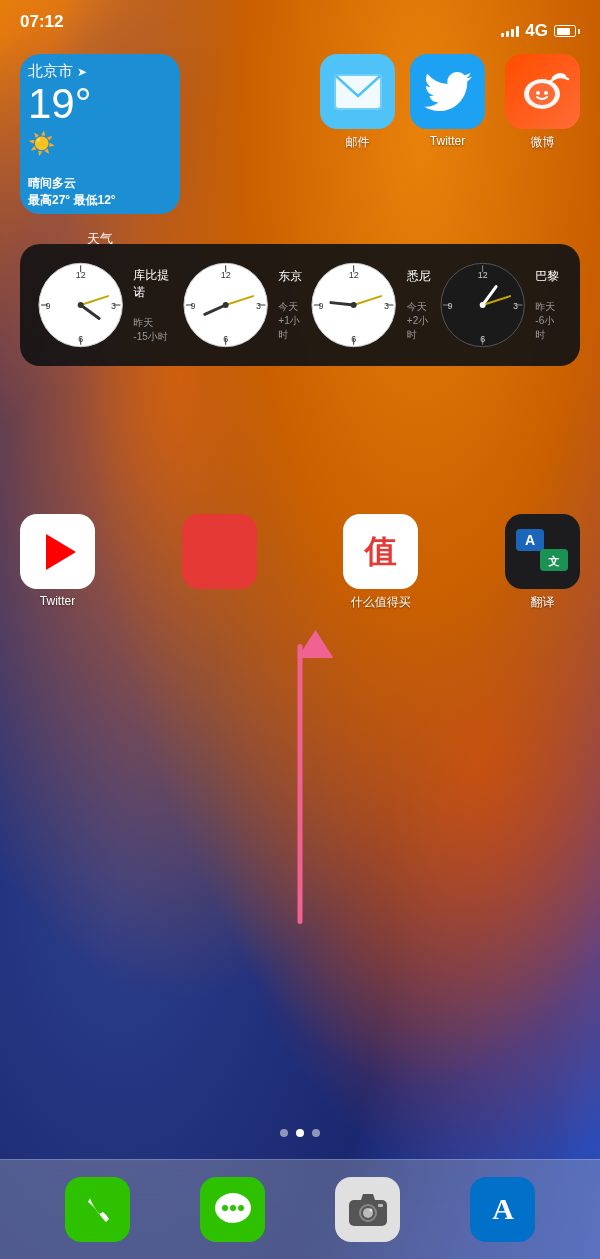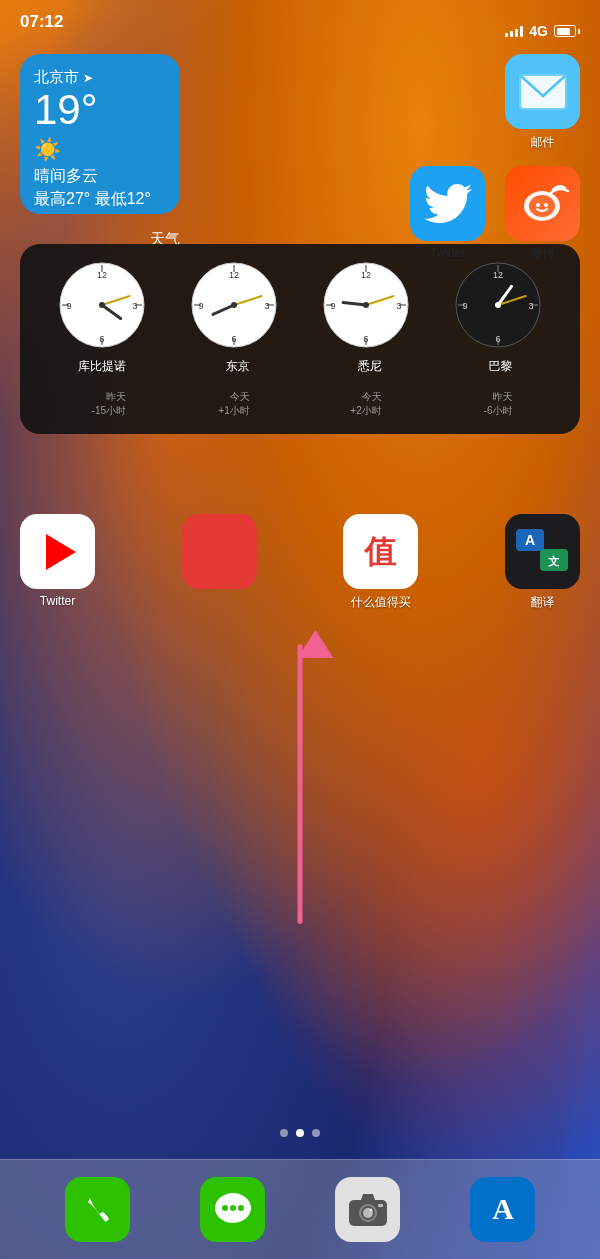--- a/index.html
+++ b/index.html
@@ -42,21 +42,21 @@
     #status-time {
       font-size: 17px;
       font-weight: 600;
       color: white;
     }
 
     #status-icons {
       display: flex;
       align-items: center;
       gap: 6px;
-      font-size: 14px;
+      font-size: 17px;
       color: white;
       font-weight: 600;
       margin-top: 18px;
     }
 
     
     .signal-bars {
       display: flex;
       align-items: flex-end;
       gap: 2px;
@@ -109,21 +109,21 @@
 
     
     #weather-widget {
       position: absolute;
       top: 10px;
       left: 20px;
       width: 160px;
       height: 160px;
       background: #1c8fd4;
       border-radius: 20px;
-      padding: 14px;
+      padding: 8px;
       color: white;
     }
 
     .weather-city {
       font-size: 15px;
       font-weight: 500;
       display: flex;
       align-items: center;
       gap: 4px;
     }
@@ -133,29 +133,30 @@
       font-weight: 200;
       line-height: 1.1;
     }
 
     .weather-sun {
       font-size: 22px;
       margin-top: 4px;
     }
 
     .weather-desc {
-      font-size: 16px;
-      margin-top: 2px;
+      font-size: 12px;
+      margin-top: 18px;
       line-height: 1.4;
+      font-weight: bold;
     }
 
     .weather-label {
-      text-align: right;
+      text-align: center;
       color: white;
-      font-size: 15px;
+      font-size: 13px;
       margin-top: 6px;
     }
 
     
     .app-icon-wrapper {
       display: flex;
       flex-direction: column;
       align-items: center;
       gap: 5px;
       width: 75px;
@@ -208,32 +209,31 @@
       right: 20px;
       background: rgba(20,20,20,0.92);
       border-radius: 20px;
       padding: 16px;
       display: flex;
       justify-content: space-around;
     }
 
     .clock-item {
       display: flex;
-      flex-direction: column;
       align-items: center;
       gap: 8px;
     }
 
     .clock-svg {
       width: 90px;
       height: 90px;
     }
 
     .clock-info {
-      text-align: right;
+      text-align: left;
       color: white;
     }
 
     .clock-city {
       font-size: 12px;
       font-weight: 500;
     }
 
     .clock-day {
       font-size: 10px;
@@ -397,23 +397,21 @@
       width: 48px;
       height: 36px;
     }
 
     
     #top-right-apps {
       position: absolute;
       top: 10px;
       right: 20px;
       display: flex;
-      flex-direction: column;
       gap: 15px;
-      align-items: flex-end;
     }
 
     #top-right-row1, #top-right-row2 {
       display: flex;
       gap: 20px;
     }
   </style>
 </head>
 <body>
 

